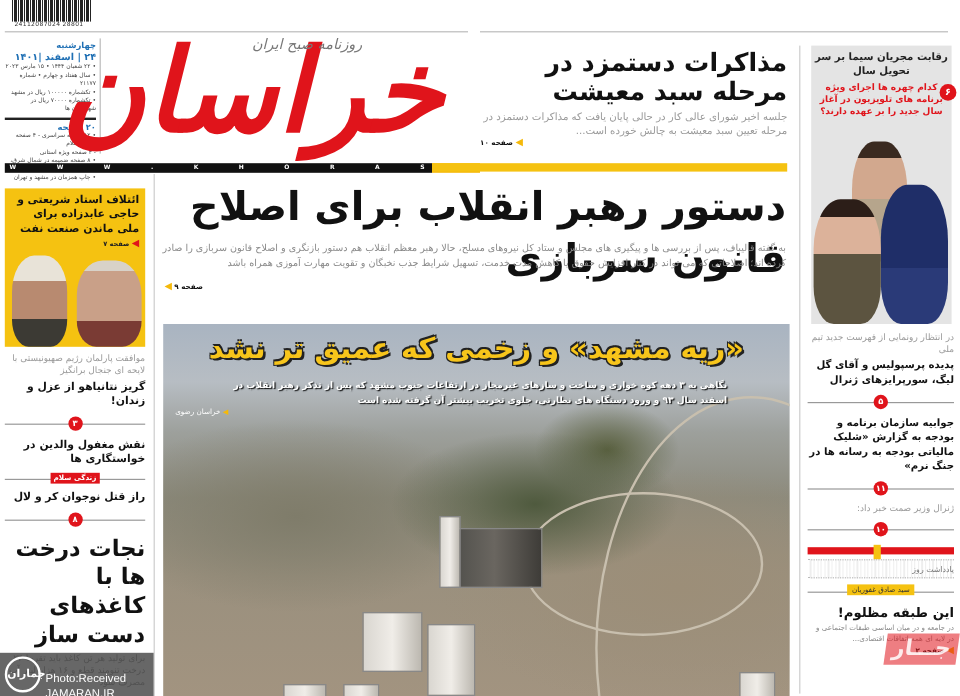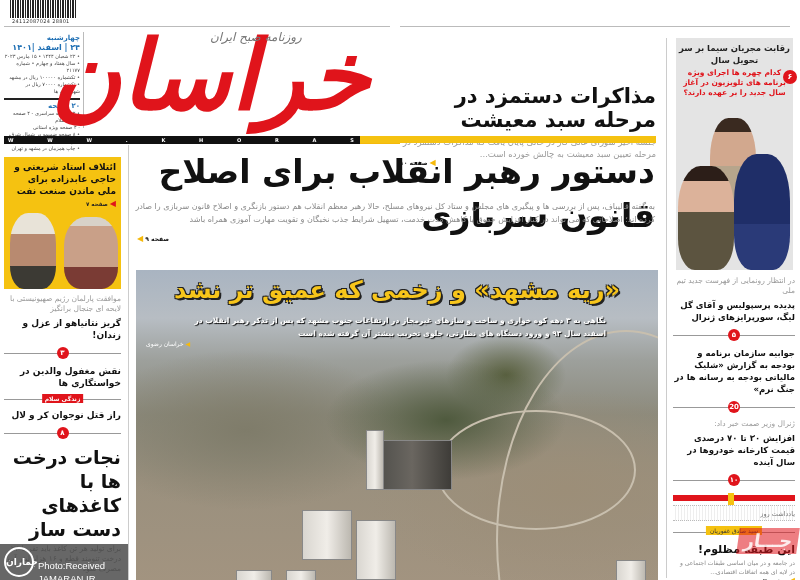--- a/index.html
+++ b/index.html
@@ -24,21 +24,21 @@
   
   .logo { left: 90px; top: 20px; width: 280px; height: 112px; }
   .logo-text { font-family: "DejaVu Serif", serif; font-size: 96px; font-weight: bold; color: #e0141b; line-height: 112px; text-align: center; direction: rtl; font-style: italic; letter-spacing: -2px; }
   .tagline { left: 210px; top: 30px; font-family: "DejaVu Serif", serif; font-style: italic; font-size: 12px; color: #777; direction: rtl; }
 
   .url-bar { left: 4px; top: 136px; width: 356px; height: 8px; background: #111; color: #fff; font-size: 5px; letter-spacing: 16px; line-height: 8px; padding-left: 4px; white-space: nowrap; overflow: hidden; font-weight: bold; }
   .url-yellow { left: 360px; top: 136px; width: 40px; height: 8px; background: #f5b90a; }
 
   
   .vline2 { left: 666px; top: 38px; width: 1px; height: 540px; background: #ccc; }
-  .story1 { left: 400px; top: 40px; width: 256px; margin-top: 44px; }
+  .story1 { left: 400px; top: 40px; width: 256px; }
   .story1 h1 { font-size: 21px; line-height: 24px; font-weight: bold; color: #111; }
   .story1 p { font-size: 8.5px; color: #999; line-height: 12px; margin-top: 4px; }
   .pg { font-size: 6px; color: #111; font-weight: bold; }
   .pg .arrow { color: #f5b90a; font-size: 8px; }
   .story1 .pg { position: absolute; left: 0; top: 74px; }
   .yellow-rule { left: 130px; top: 136px; width: 526px; height: 7px; background: #f5c211; }
 
   
   .main-head { left: 135px; top: 150px; width: 520px; font-size: 33px; font-weight: bold; color: #111; line-height: 44px; letter-spacing: -1px; }
   .main-sub { left: 135px; top: 200px; width: 520px; font-size: 8px; color: #888; line-height: 13px; }
@@ -212,24 +212,23 @@
 <div class="abs right-col rtl">
   <div class="rc-sub">در انتظار رونمایی از فهرست جدید تیم ملی</div>
   <div class="rc-head">پدیده پرسپولیس و آقای گل لیگ، سورپرایزهای ژنرال</div>
   <div class="divider-num">
       <div class="ln"></div>
       <div class="num">۵</div>
     </div>
   <div class="rc-head">جوابیه سازمان برنامه و بودجه به گزارش «شلیک مالیاتی بودجه به رسانه ها در جنگ نرم»</div>
   <div class="divider-num">
       <div class="ln"></div>
-      <div class="num">20</div>
+      <div class="num">۱۱</div>
     </div>
   <div class="rc-sub">ژنرال وزیر صمت خبر داد:</div>
-  <div class="rc-head">افزایش ۳۰ تا ۷۰ درصدی قیمت کارخانه خودروها در سال آینده</div>
   <div class="divider-num">
       <div class="ln"></div>
       <div class="num">۱۰</div>
     </div>
   <div class="red-bar">
       <div class="notch"></div>
     </div>
   <div class="dotted">یادداشت روز</div>
   <div class="author">
       <div class="ln"></div>

